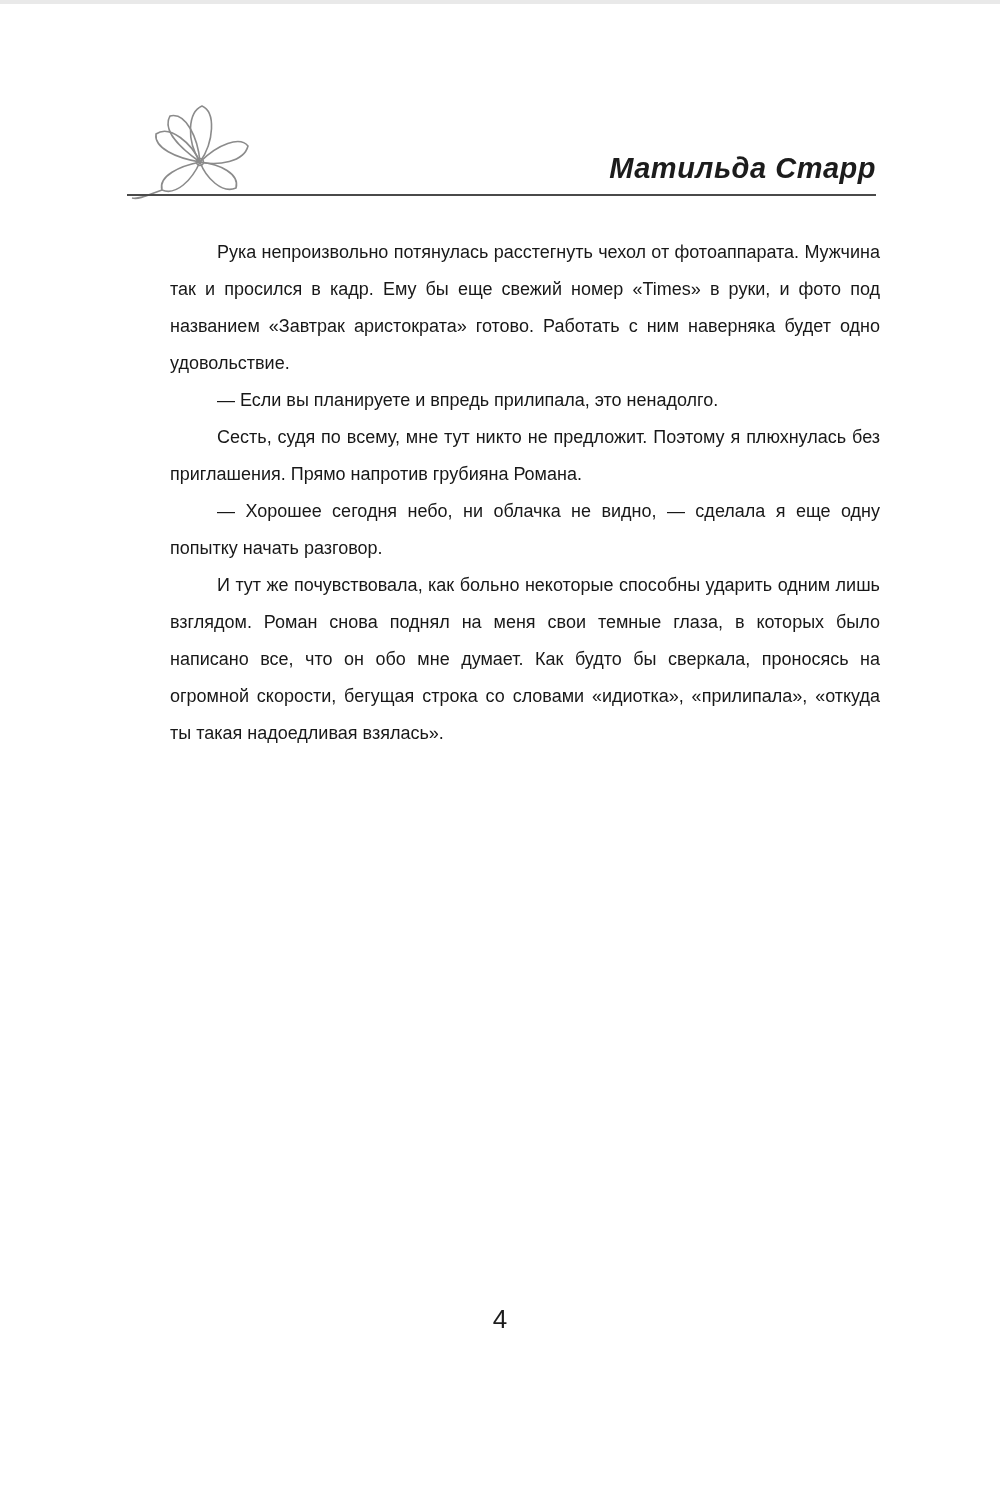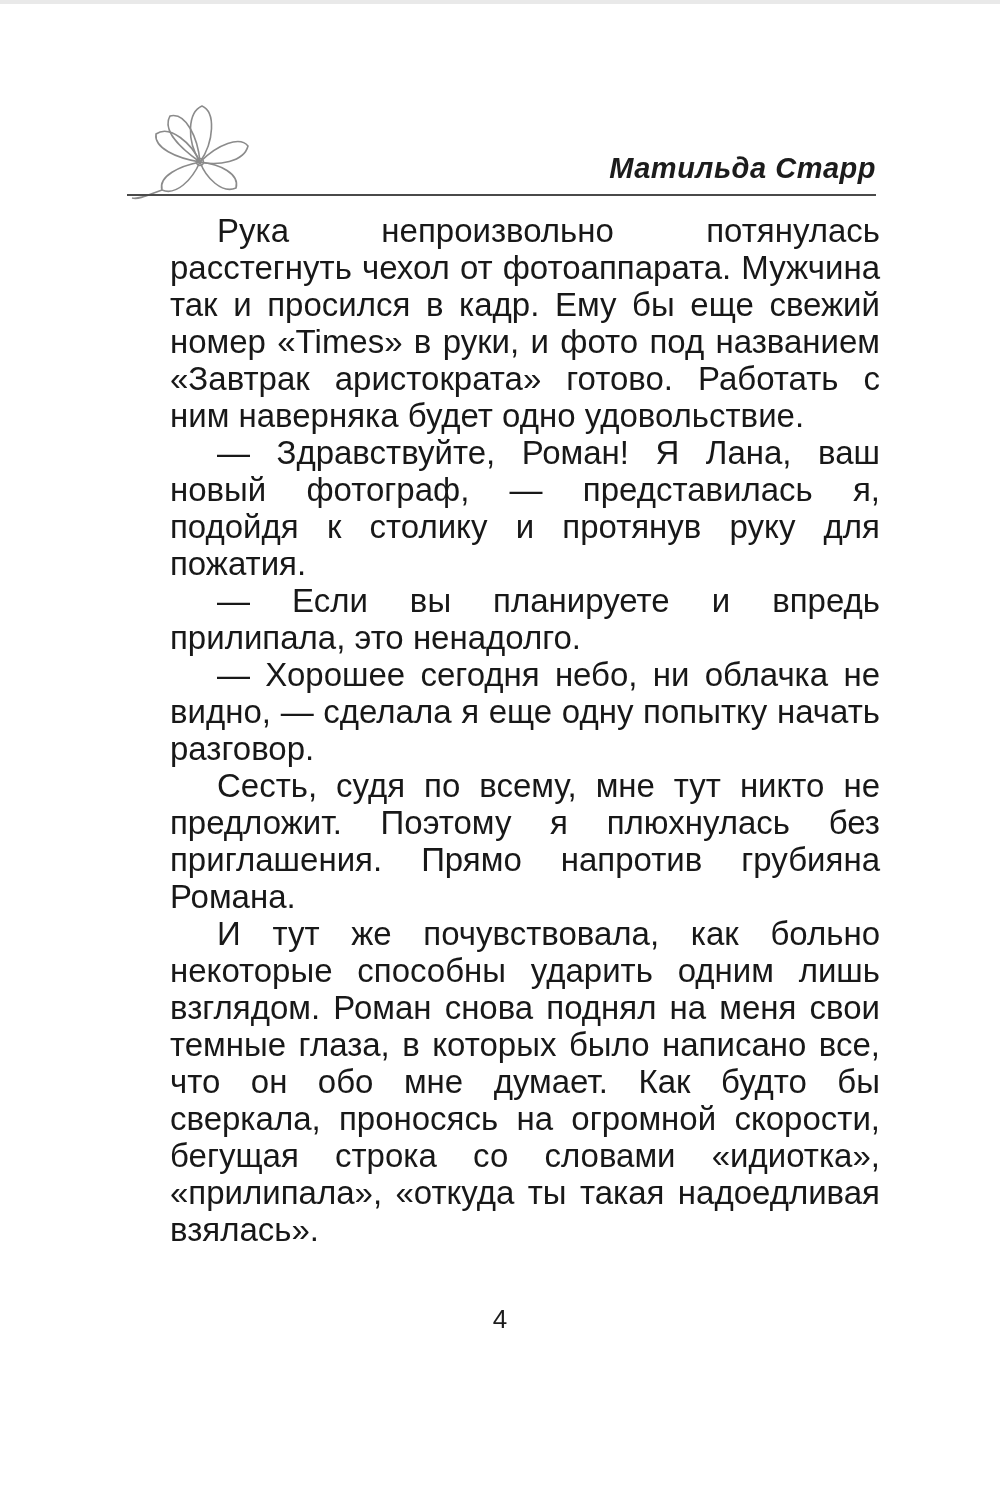--- a/index.html
+++ b/index.html
@@ -30,23 +30,23 @@
   .header-rule{
     position:absolute;
     top:190px;left:127px;
     width:749px;height:0;
     border:none;
     border-top:2px solid #4a4a4a;
     margin:0;
   }
   .body-text{
     position:absolute;
-    top:208px;left:170px;
+    top:230px;left:170px;
     width:710px;
-    font-size:33px;
+    font-size:18px;
     line-height:37px;
     text-align:justify;
     hyphens:auto;
   }
   .body-text p{
     margin:0;
     text-indent:47px;
   }
   .page-number{
     position:absolute;
@@ -76,22 +76,21 @@
       <path d="M34,94 C22,98 12,104 4,102"></path>
     </g>
   </svg>
 
   <div class="author">Матильда Старр</div>
 
   <hr class="header-rule">
 
   <main class="body-text">
       <p>Рука непроизвольно потянулась расстегнуть чехол от фотоаппарата. Мужчина так и просился в кадр. Ему бы еще свежий номер «Times» в руки, и фото под названием «Завтрак аристократа» готово. Работать с ним наверняка будет одно удовольствие.</p>
-      <p>— Здравствуйте, Роман! Я Лана, ваш новый фотограф, — представилась я, подойдя к столику и протянув руку для пожатия.</p>
       <p>— Если вы планируете и впредь прилипала, это ненадолго.</p>
+      <p>Сесть, судя по всему, мне тут никто не предложит. Поэтому я плюхнулась без приглашения. Прямо напротив грубияна Романа.</p>
       <p>— Хорошее сегодня небо, ни облачка не видно, — сделала я еще одну попытку начать разговор.</p>
-      <p>Сесть, судя по всему, мне тут никто не предложит. Поэтому я плюхнулась без приглашения. Прямо напротив грубияна Романа.</p>
       <p>И тут же почувствовала, как больно некоторые способны ударить одним лишь взглядом. Роман снова поднял на меня свои темные глаза, в которых было написано все, что он обо мне думает. Как будто бы сверкала, проносясь на огромной скорости, бегущая строка со словами «идиотка», «прилипала», «откуда ты такая надоедливая взялась».</p>
     </main>
 
   <div class="page-number">4</div>
 
 </div>
 
 </body></html>

